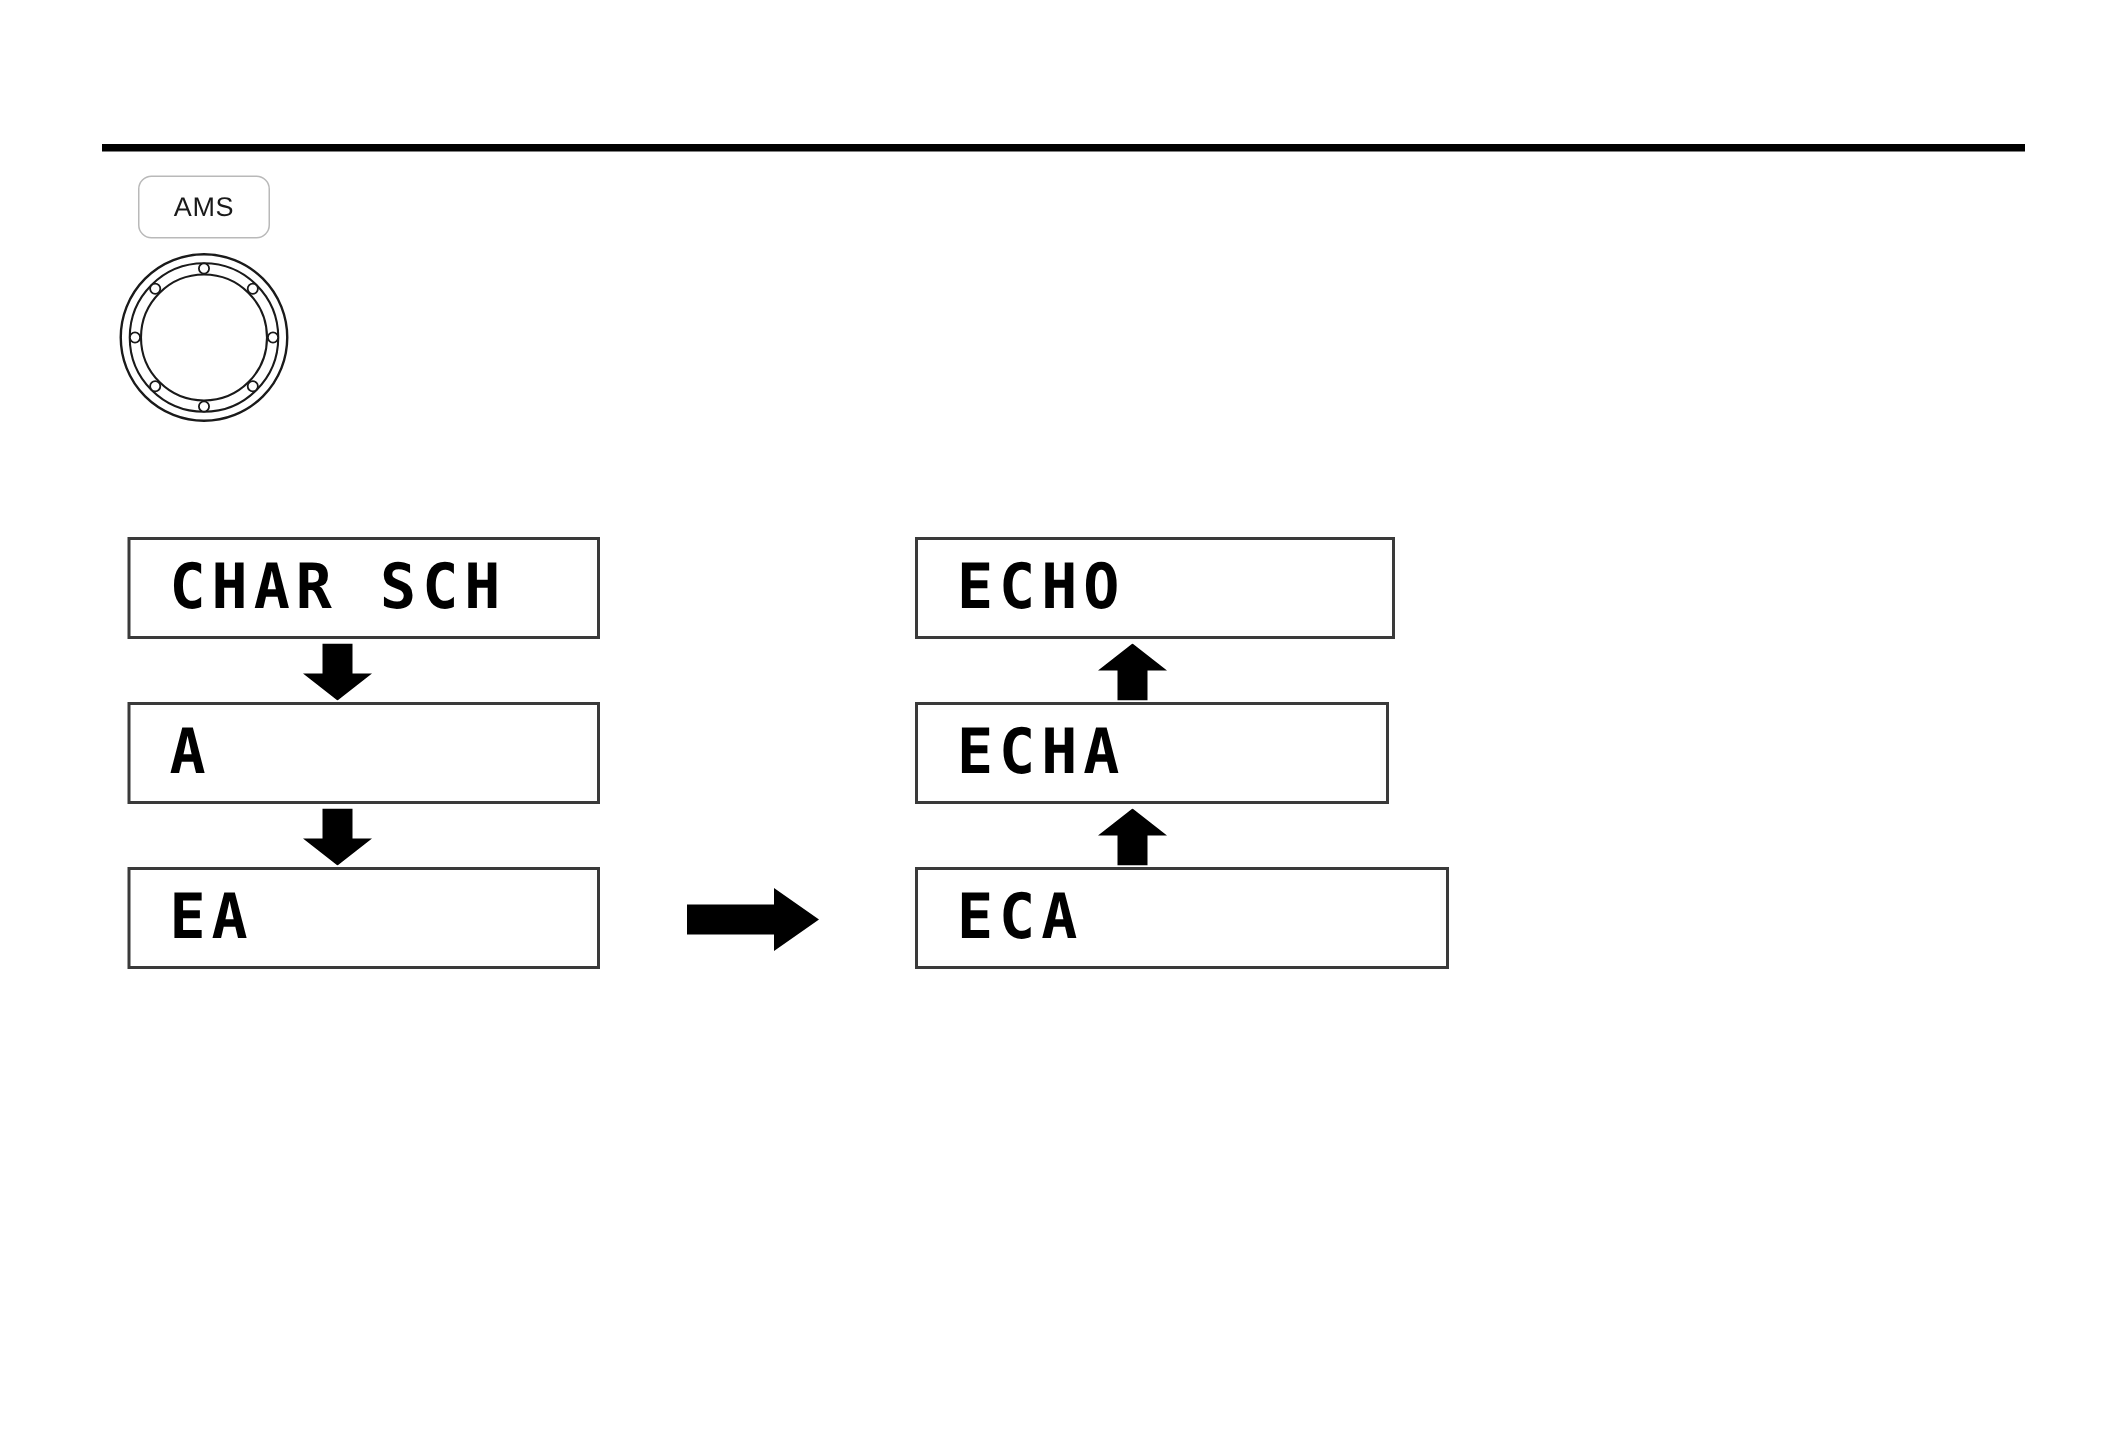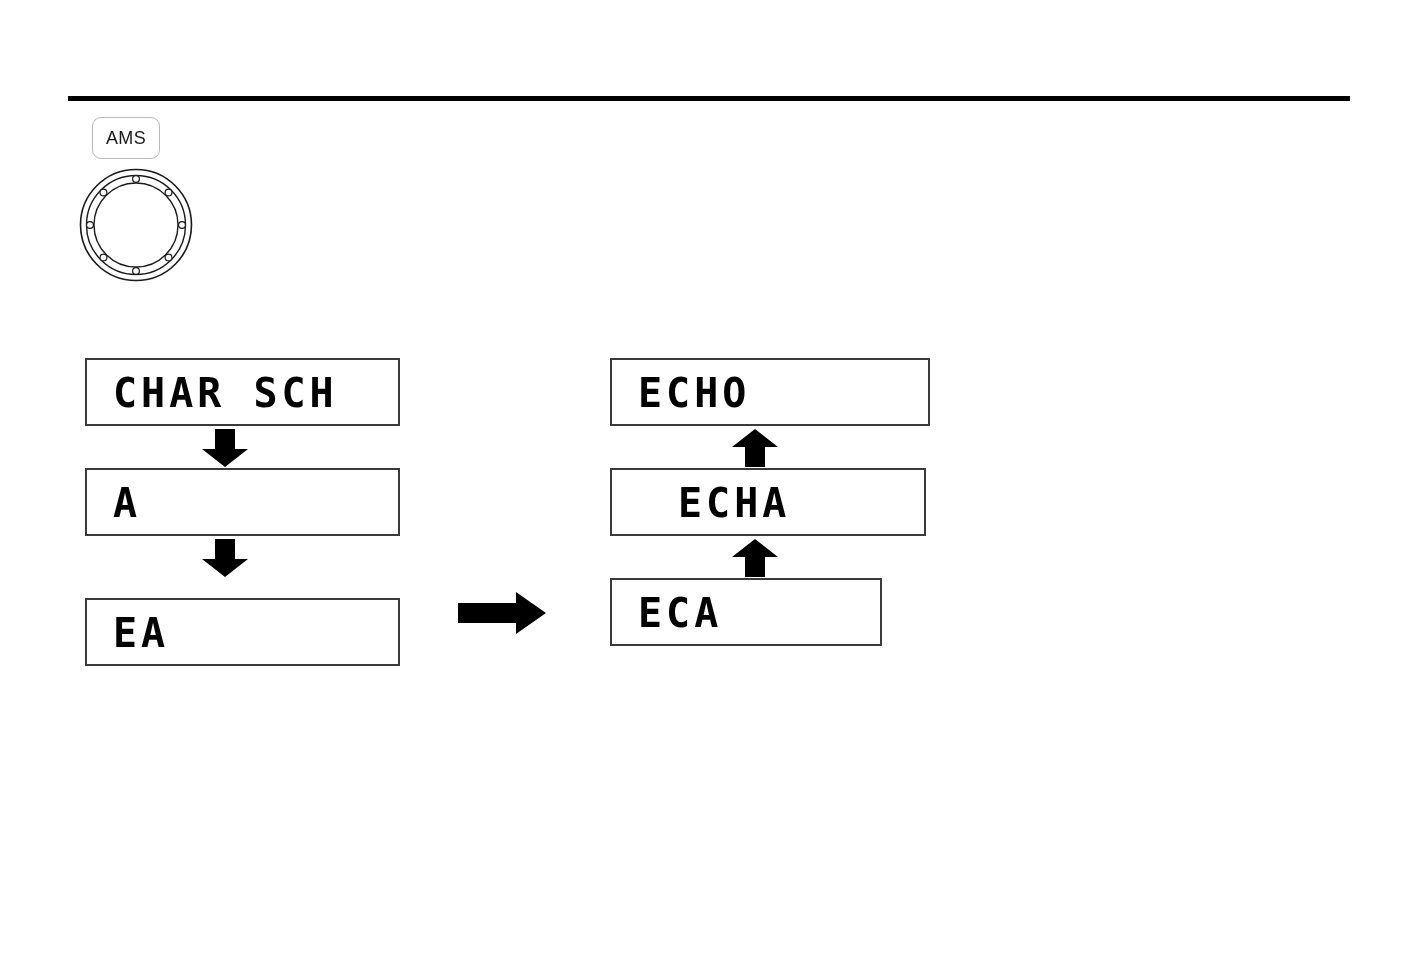--- a/index.html
+++ b/index.html
@@ -23,21 +23,21 @@
     width: 1282px;
     height: 5px;
     background: #000000;
   }
 
   
   #ams-button {
     position: absolute;
     left: 92px;
     top: 117px;
-    width: 68px;
+    width: 88px;
     height: 42px;
     border: 1.5px solid #b9b9b9;
     border-radius: 9px;
     background: #ffffff;
     display: flex;
     align-items: center;
     justify-content: center;
     box-sizing: border-box;
   }
   #ams-button .ams-label {
@@ -73,26 +73,26 @@
     color: #000000;
     padding-left: 26px;
     line-height: 1;
     
     transform: scaleY(1.04);
   }
 
   
   #lcd-char-sch { left: 85px; top: 358px;  width: 315px; height: 68px; }
   #lcd-a        { left: 85px; top: 468px;  width: 315px; height: 68px; }
-  #lcd-ea       { left: 85px; top: 578px;  width: 315px; height: 68px; margin-top: 20px; }
+  #lcd-ea       { left: 85px; top: 578px;  width: 315px; height: 68px; }
 
   
   #lcd-echo     { left: 610px; top: 358px; width: 320px; height: 68px; }
-  #lcd-echa     { left: 610px; top: 468px; width: 316px; height: 68px; padding-left: 40px; }
-  #lcd-eca      { left: 610px; top: 578px; width: 272px; height: 68px; }
+  #lcd-echa     { left: 610px; top: 468px; width: 316px; height: 68px; }
+  #lcd-eca      { left: 610px; top: 578px; width: 356px; height: 68px; }
 
   
   .arrow-v {
     position: absolute;
     width: 46px;
     height: 38px;
   }
   #arrow-down-1 { left: 202px; top: 429px; }
   #arrow-down-2 { left: 202px; top: 539px; }
   #arrow-up-1   { left: 732px; top: 429px; }

